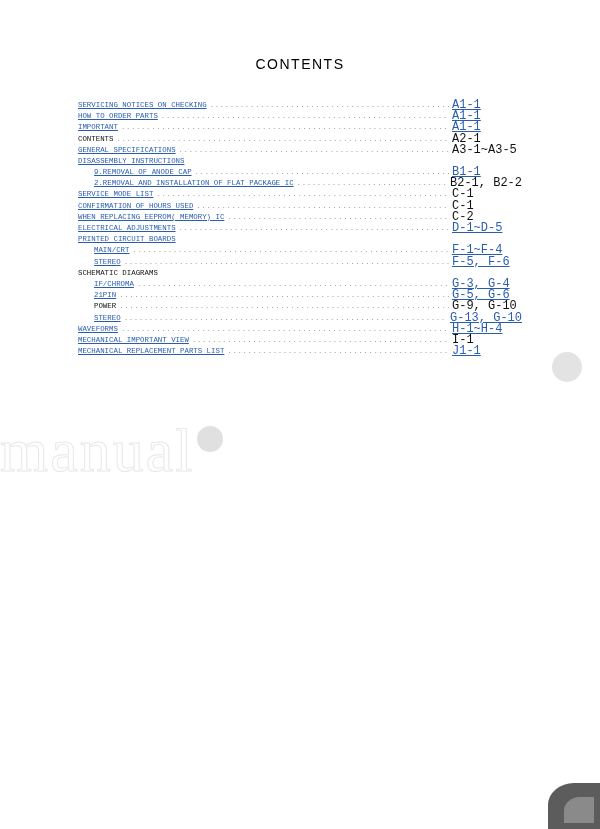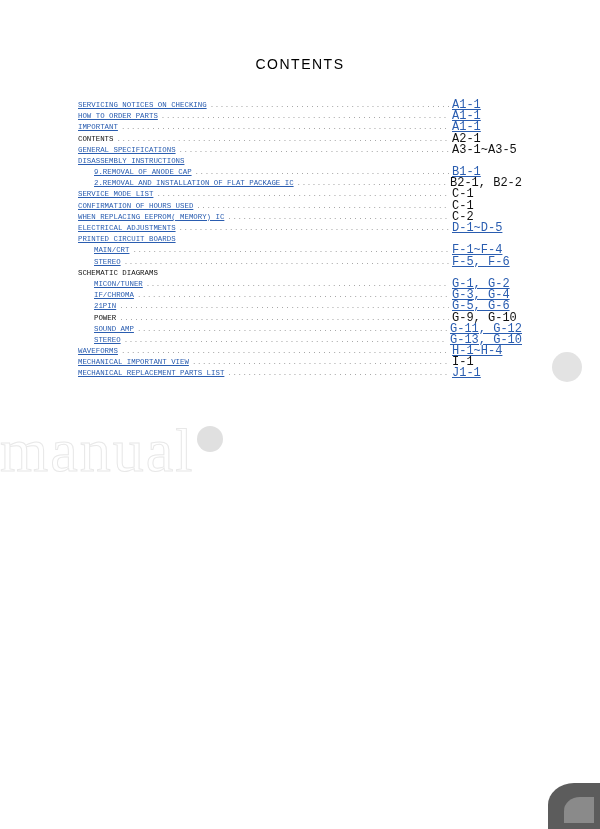--- a/index.html
+++ b/index.html
@@ -246,43 +246,33 @@
         <span class="toc-label link indent-1">STEREO</span>
         <span class="toc-leader"></span>
         <span class="toc-page link">F-5, F-6</span>
       </div>
       <div class="toc-row">
         <span class="toc-label plain">SCHEMATIC DIAGRAMS</span>
         <span class="toc-leader none"></span>
         <span class="toc-page plain"></span>
       </div>
       <div class="toc-row">
-        <span class="toc-label link indent-1">MICON/TUNER</span>
-        <span class="toc-leader"></span>
-        <span class="toc-page link">G-1,  G-2</span>
-      </div>
-      <div class="toc-row">
         <span class="toc-label link indent-1">IF/CHROMA</span>
         <span class="toc-leader"></span>
         <span class="toc-page link">G-3, G-4</span>
       </div>
       <div class="toc-row">
         <span class="toc-label link indent-1">21PIN</span>
         <span class="toc-leader"></span>
         <span class="toc-page link">G-5, G-6</span>
       </div>
       <div class="toc-row">
         <span class="toc-label plain indent-1">POWER</span>
         <span class="toc-leader"></span>
         <span class="toc-page plain">G-9, G-10</span>
-      </div>
-      <div class="toc-row">
-        <span class="toc-label link indent-1">SOUND AMP</span>
-        <span class="toc-leader"></span>
-        <span class="toc-page link">G-11, G-12</span>
       </div>
       <div class="toc-row">
         <span class="toc-label link indent-1">STEREO</span>
         <span class="toc-leader"></span>
         <span class="toc-page link">G-13, G-10</span>
       </div>
       <div class="toc-row">
         <span class="toc-label link">WAVEFORMS</span>
         <span class="toc-leader"></span>
         <span class="toc-page link">H-1~H-4</span>

